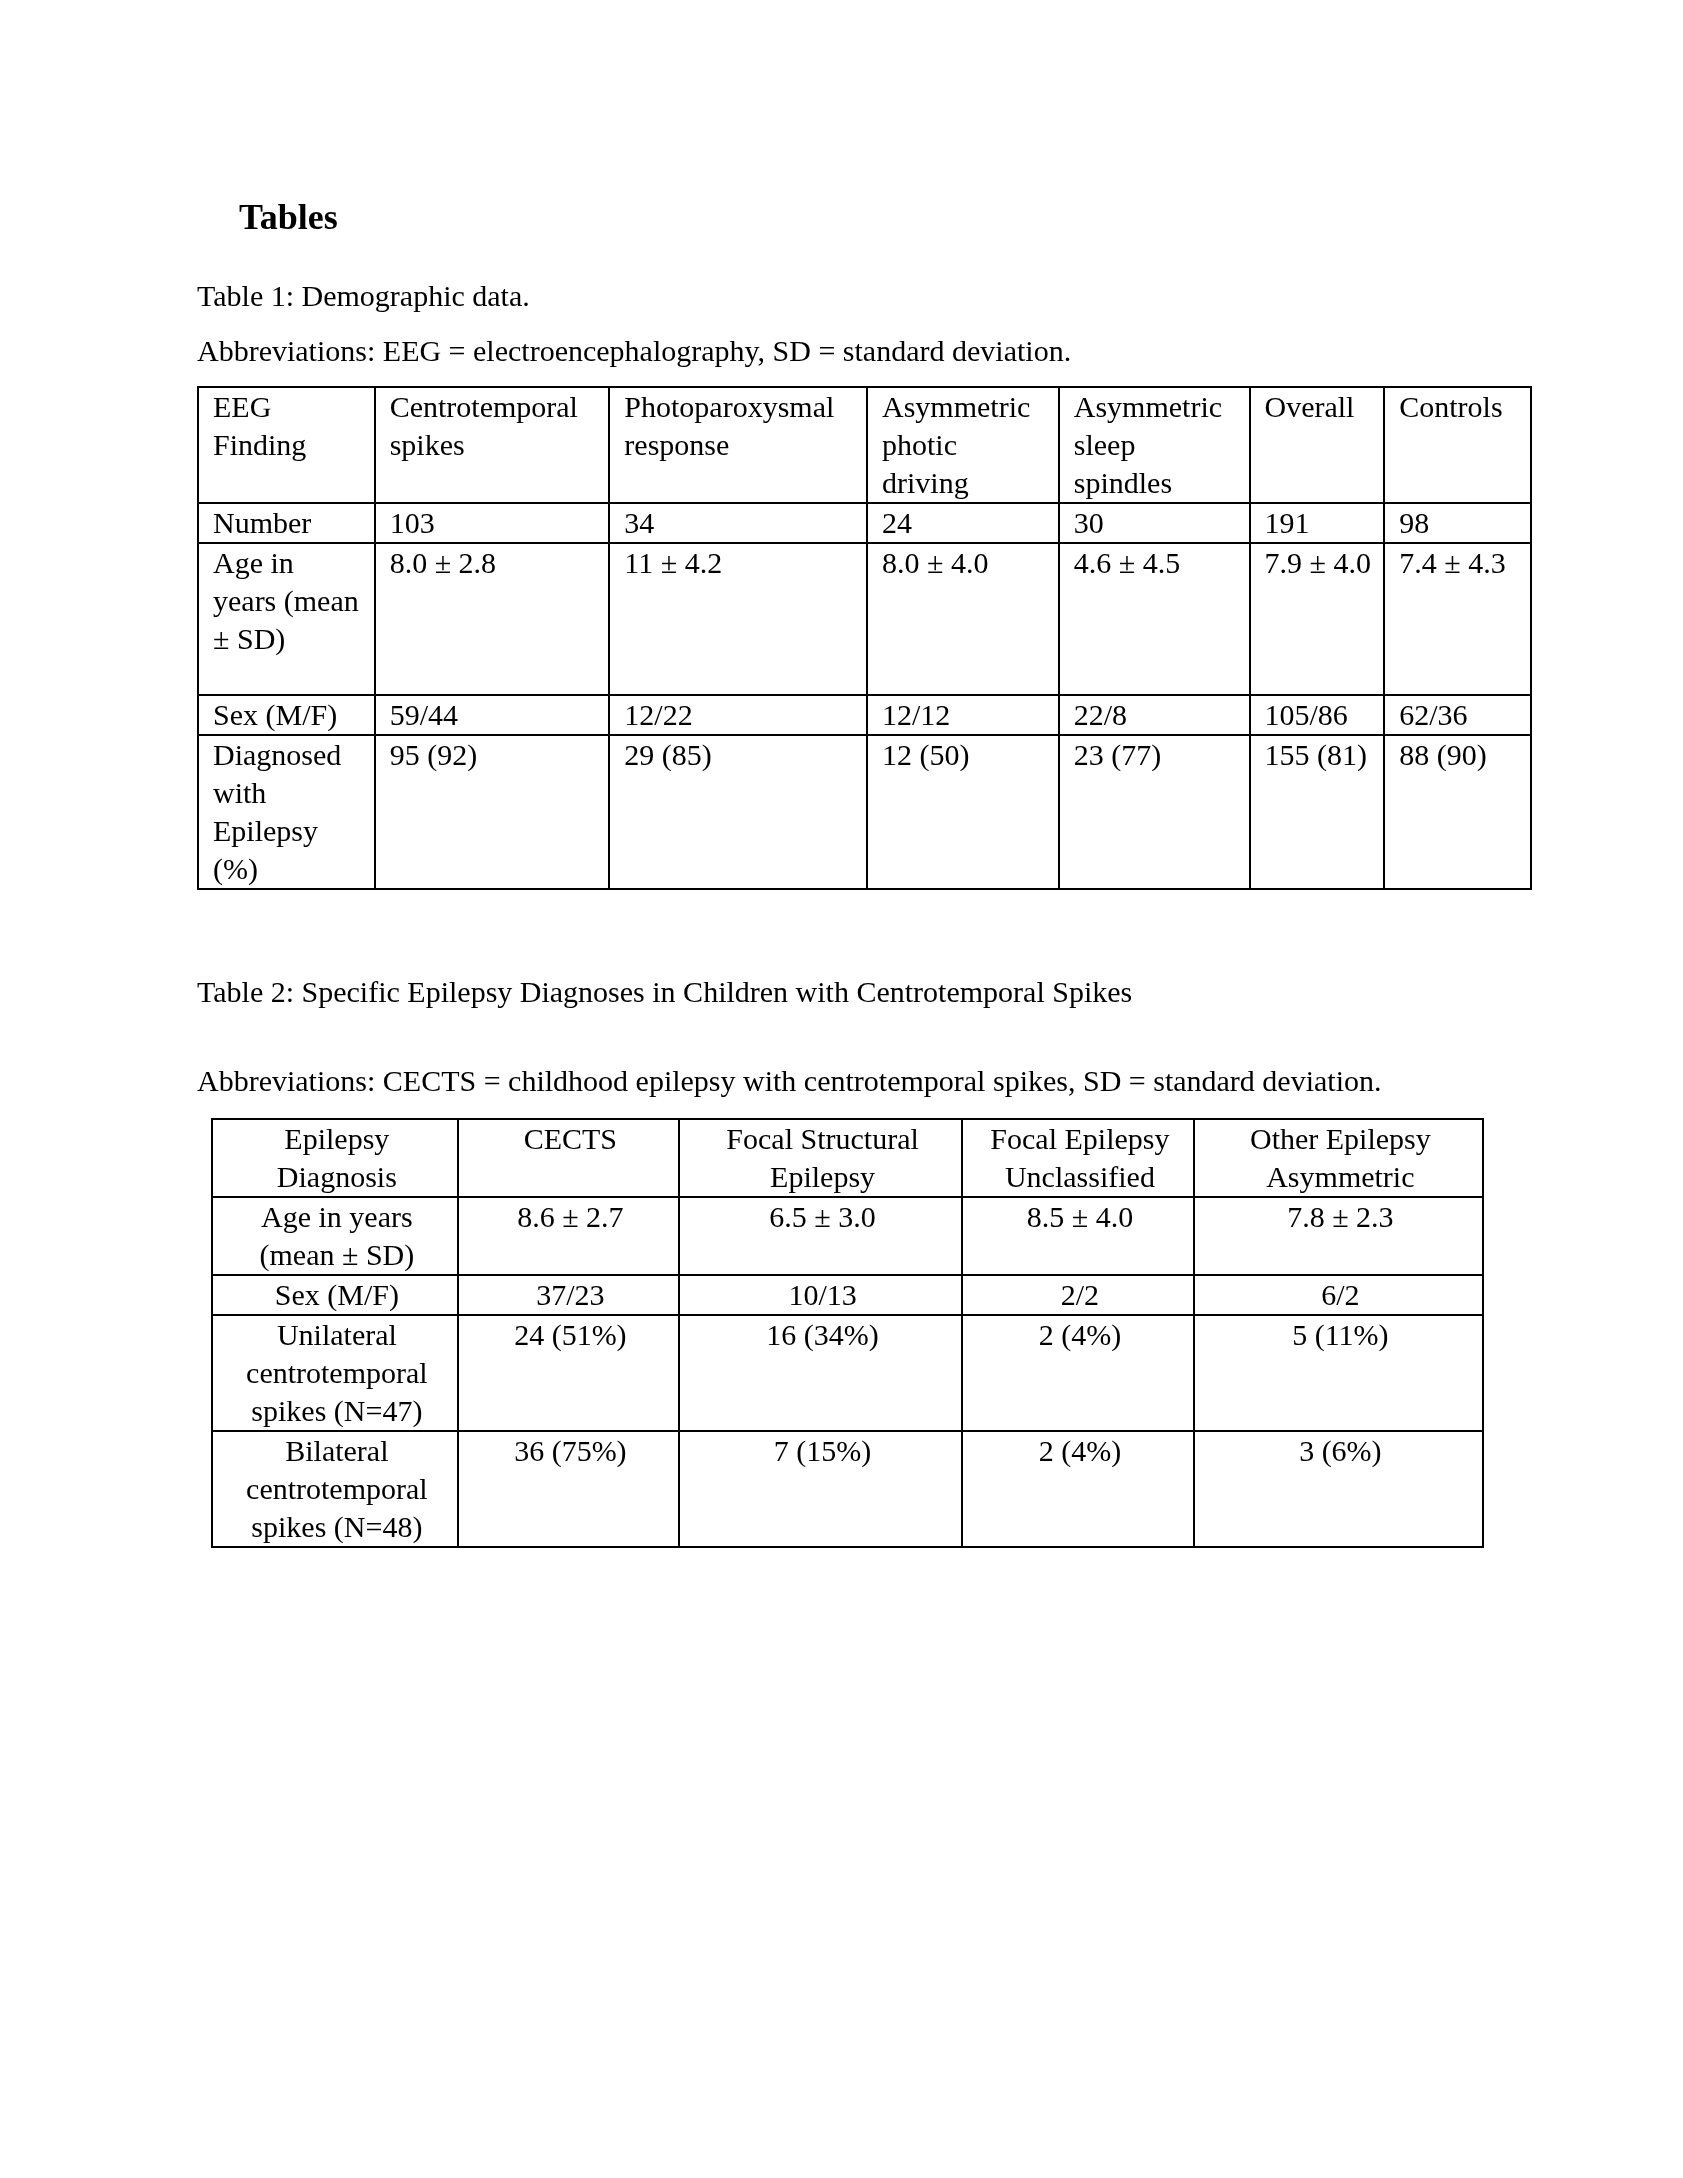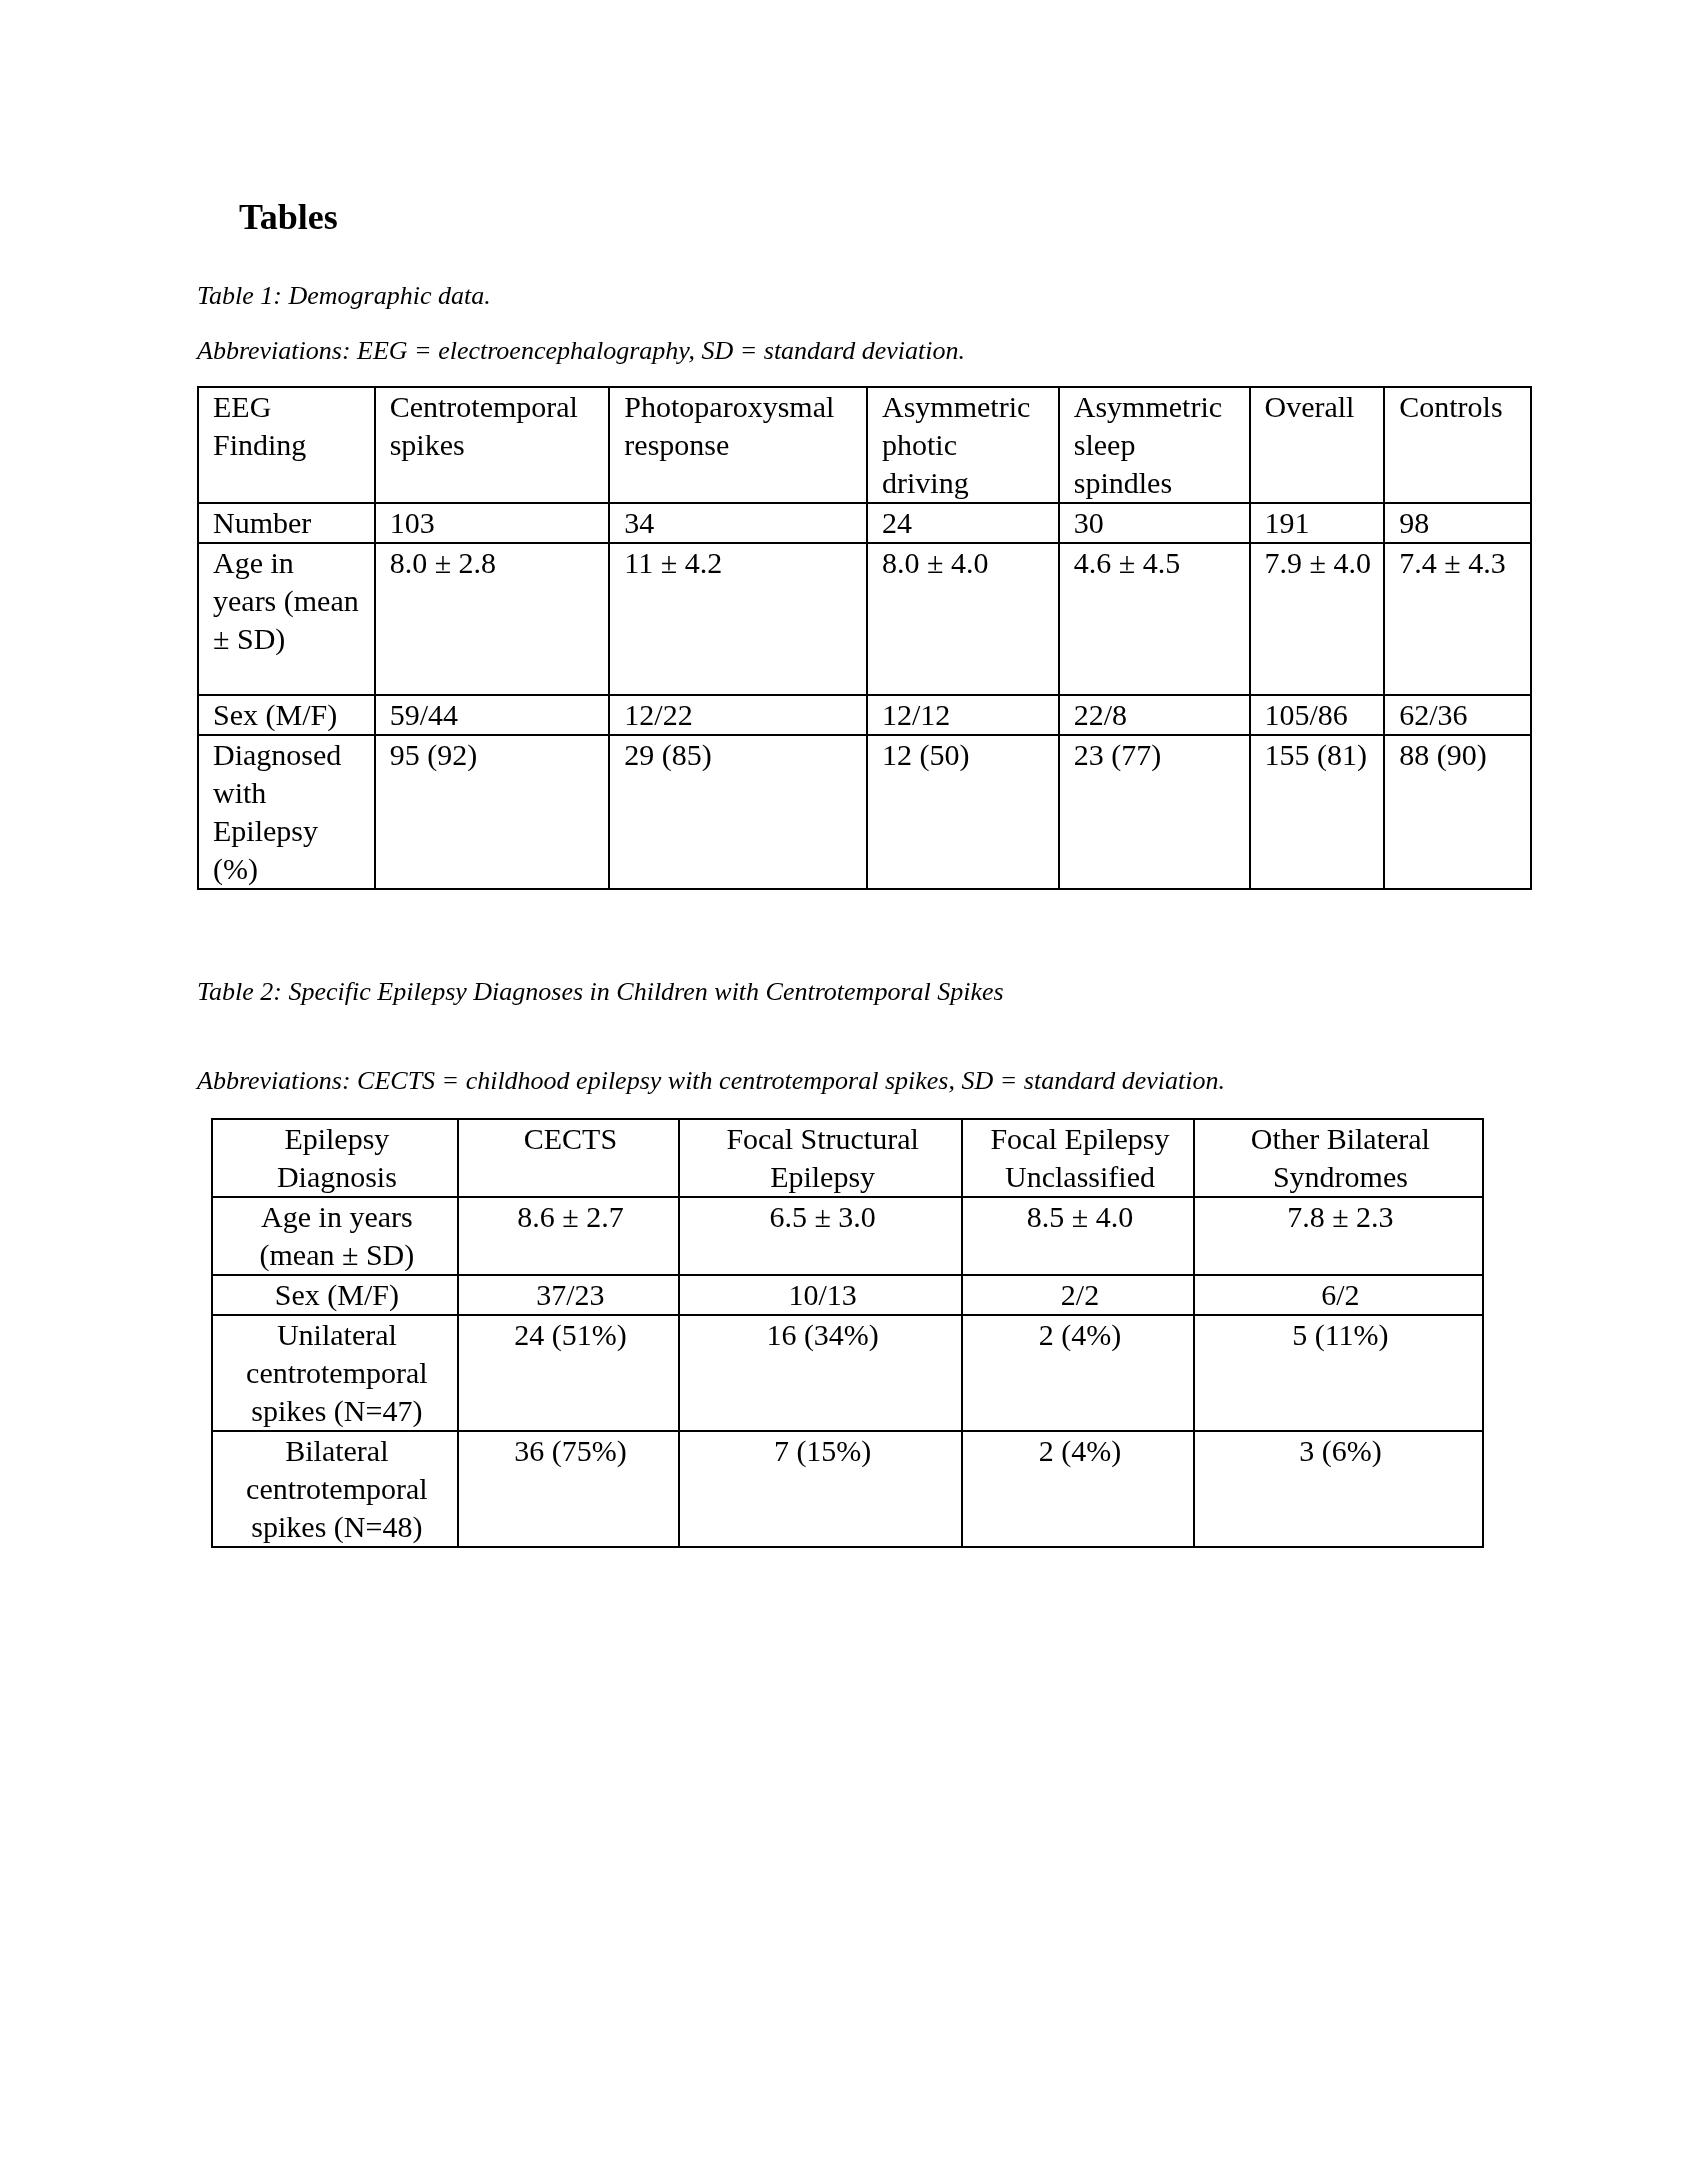--- a/index.html
+++ b/index.html
@@ -1,19 +1,19 @@
 <!DOCTYPE html>
 <html><head>
 <meta charset="utf-8">
 <style>
   html, body { margin: 0; padding: 0; background: #ffffff; }
   body { width: 1683px; height: 2178px; position: relative; font-family: "Liberation Serif", serif; color: #000; }
   .abs { position: absolute; }
   #heading { left: 197px; top: 196px; font-size: 36px; font-weight: bold; margin-left: 42px; }
-  .caption { left: 197px; font-size: 26px; line-height: 38px; font-style: italic; }
+  .caption { left: 197px; font-size: 30px; line-height: 38px; }
   #t1-title { top: 277px; }
   #t1-abbr { top: 332px; }
   #t2-title { top: 973px; }
   #t2-abbr { top: 1027px; width: 1228px; margin-top: 35px; }
   table { position: absolute; border-collapse: collapse; font-size: 30px; line-height: 38px; }
   td { border: 2px solid #000; vertical-align: top; padding: 0 10px 0 14px; }
   #table1 { left: 197px; top: 386px; width: 1335px; padding-left: 32px; }
   #table2 { left: 211px; top: 1118px; width: 1273px; text-align: center; }
 </style>
 </head>
@@ -93,21 +93,21 @@
       <col style="width:284px">
       <col style="width:232px">
       <col style="width:290px">
   </colgroup>
   <tbody>
       <tr style="height:77px">
     <td>Epilepsy Diagnosis</td>
     <td>CECTS</td>
     <td>Focal Structural Epilepsy</td>
     <td>Focal Epilepsy Unclassified</td>
-    <td>Other Bilateral Syndromes</td>
+    <td>Other Epilepsy Asymmetric</td>
   </tr>
   <tr style="height:77px">
     <td>Age in years (mean ± SD)</td>
     <td>8.6 ± 2.7</td>
     <td>6.5 ± 3.0</td>
     <td>8.5 ± 4.0</td>
     <td>7.8 ± 2.3</td>
   </tr>
   <tr style="height:39px">
     <td>Sex (M/F)</td>

